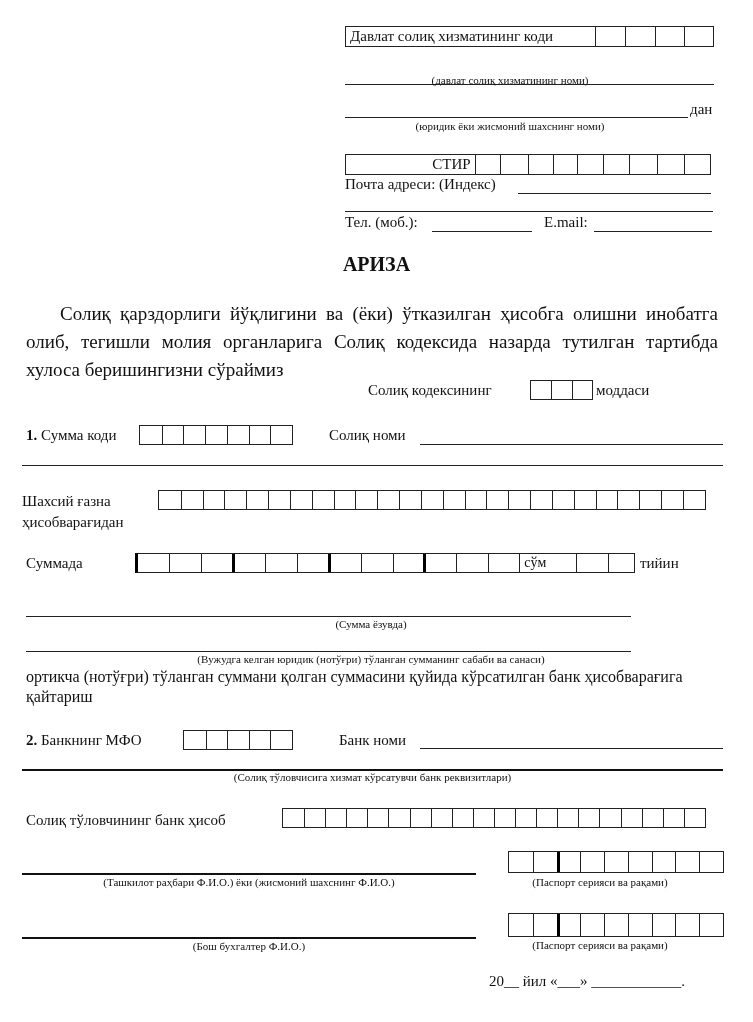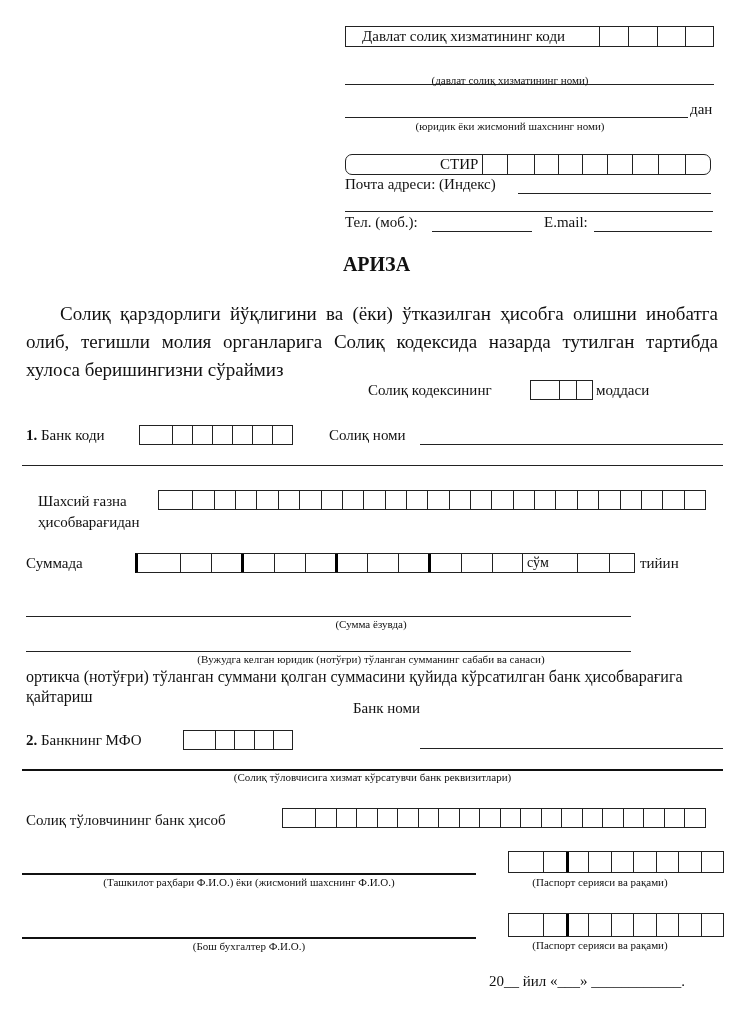--- a/index.html
+++ b/index.html
@@ -2,21 +2,21 @@
 <html><head>
 <meta charset="utf-8">
 <style>
   html, body { margin: 0; padding: 0; background: #ffffff; }
   body { width: 753px; height: 1022px; position: relative; overflow: hidden;
          font-family: "Liberation Serif", serif; color: #111; }
   .abs { position: absolute; }
   .line { position: absolute; height: 0; border-top: 1px solid #222; }
   .line.thick { border-top: 2px solid #111; }
   .cap { position: absolute; font-size: 11px; text-align: center; white-space: nowrap; }
-  .boxes { position: absolute; display: flex; border: 1px solid #222; height: 20px; box-sizing: border-box; padding-left: 12px; }
+  .boxes { position: absolute; display: flex; border: 1px solid #222; height: 20px; box-sizing: border-box; }
   .boxes .b { border-left: 1px solid #222; box-sizing: border-box; height: 100%; }
   .boxes .b:first-child { border-left: none; }
   .boxes .b.sep { border-left: 3px solid #000; }
   .t14 { font-size: 15px; }
   .para { font-size: 19px; line-height: 28px; text-align: justify; text-align-last: left; }
 </style>
 </head>
 <body>
 
 <div class="boxes" style="left:345px; top:26px; width:369px; height:21px;">
@@ -27,21 +27,21 @@
   <div class="b" style="width:29px;"></div>
 </div>
 
 <div class="line" style="left:345px; top:84px; width:369px;"></div>
 <div class="cap" style="left:345px; top:74px; width:330px;">(давлат солиқ хизматининг номи)</div>
 
 <div class="line" style="left:345px; top:117px; width:343px;"></div>
 <div class="abs t14" style="left:690px; top:101px;">дан</div>
 <div class="cap" style="left:345px; top:120px; width:330px;">(юридик ёки жисмоний шахснинг номи)</div>
 
-<div class="boxes" style="left:345px; top:154px; width:366px; height:21px;border-radius:7px;">
+<div class="boxes" style="left:345px; top:154px; width:366px; height:21px;">
   <div class="b" style="width:130px; text-align:right; padding-right:4px; font-size:15px; line-height:19px;">СТИР</div>
   <div class="b" style="width:26px;"></div>
   <div class="b" style="width:28px;"></div>
   <div class="b" style="width:25px;"></div>
   <div class="b" style="width:25px;"></div>
   <div class="b" style="width:26px;"></div>
   <div class="b" style="width:26px;"></div>
   <div class="b" style="width:28px;"></div>
   <div class="b" style="width:28px;"></div>
   <div class="b" style="width:26px;"></div>
@@ -65,36 +65,36 @@
   <div class="boxes" style="left:162px; top:0; width:63px;">
     <div class="b" style="width:21px;"></div>
     <div class="b" style="width:21px;"></div>
     <div class="b" style="width:21px;"></div>
   </div>
   <span class="abs t14" style="left:228px; top:2px;">моддаси</span>
 </div>
 
 <div class="abs t14" style="left:26px; top:427px;">
   <b>1.</b>
-  <span>Банк коди</span>
+  <span>Сумма коди</span>
 </div>
 <div class="boxes" style="left:139px; top:425px; width:154px;">
   <div class="b" style="width:22px;"></div>
   <div class="b" style="width:22px;"></div>
   <div class="b" style="width:22px;"></div>
   <div class="b" style="width:22px;"></div>
   <div class="b" style="width:22px;"></div>
   <div class="b" style="width:22px;"></div>
   <div class="b" style="width:22px;"></div>
 </div>
 <div class="abs t14" style="left:329px; top:427px;">Солиқ номи</div>
 <div class="line" style="left:420px; top:444px; width:303px;"></div>
 <div class="line" style="left:22px; top:465px; width:701px;"></div>
 
-<div class="abs t14" style="left:38px; top:491px; line-height:21px;">
+<div class="abs t14" style="left:22px; top:491px; line-height:21px;">
   <div>Шахсий ғазна</div>
   <div>ҳисобварағидан</div>
 </div>
 <div class="boxes" id="treasury-boxes" style="left:158px; top:490px; width:548px;">
     <div class="b" style="width: 21.84px;"></div>
     <div class="b" style="width: 21.84px;"></div>
     <div class="b" style="width: 21.84px;"></div>
     <div class="b" style="width: 21.84px;"></div>
     <div class="b" style="width: 21.84px;"></div>
     <div class="b" style="width: 21.84px;"></div>
@@ -151,21 +151,21 @@
   <b>2.</b>
   <span>Банкнинг МФО</span>
 </div>
 <div class="boxes" style="left:183px; top:730px; width:110px;">
   <div class="b" style="width:22px;"></div>
   <div class="b" style="width:22px;"></div>
   <div class="b" style="width:22px;"></div>
   <div class="b" style="width:22px;"></div>
   <div class="b" style="width:22px;"></div>
 </div>
-<div class="abs t14" style="left:339px; top:700px;margin-left:14px;">Банк номи</div>
+<div class="abs t14" style="left:339px; top:732px;">Банк номи</div>
 <div class="line" style="left:420px; top:748px; width:303px;"></div>
 <div class="line thick" style="left:22px; top:769px; width:701px;"></div>
 <div class="cap" style="left:22px; top:771px; width:701px;">(Солиқ тўловчисига хизмат кўрсатувчи банк реквизитлари)</div>
 
 <div class="abs t14" style="left:26px; top:810px; line-height:21px;">
   <div>Солиқ тўловчининг банк ҳисоб</div>
 </div>
 <div class="boxes" id="account-boxes" style="left:282px; top:808px; width:424px;">
     <div class="b" style="width: 21.1px;"></div>
     <div class="b" style="width: 21.1px;"></div>

